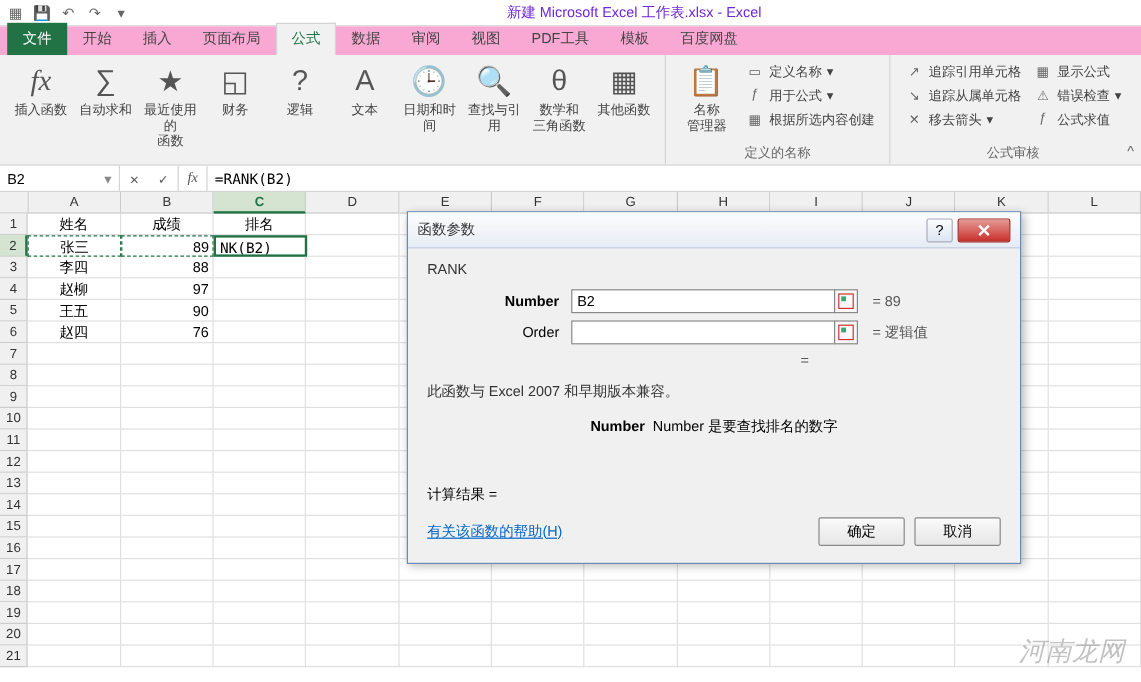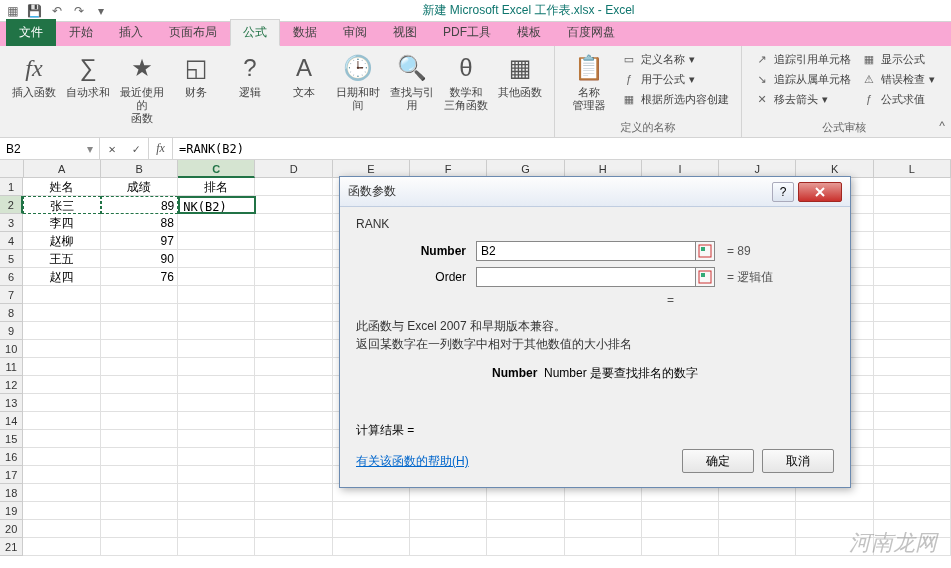--- a/index.html
+++ b/index.html
@@ -2,21 +2,21 @@
 <html><head>
 <meta charset="utf-8">
 <style>
 * { box-sizing: border-box; margin: 0; padding: 0; font-family: "Microsoft YaHei", "SimSun", Arial, sans-serif; }
 body { width: 951px; height: 568px; background: #fff; overflow: hidden; position: relative; font-size: 12px; }
 
 
 .titlebar { height: 22px; background: #fff; display: flex; align-items: center; padding: 0 4px; border-bottom: 1px solid #d4d4d4; }
 .titlebar .qat { display: flex; gap: 4px; }
 .titlebar .qat-btn { width: 18px; height: 18px; display: flex; align-items: center; justify-content: center; color: #666; }
-.titlebar .title { flex: 1; text-align: center; color: #0f766e; font-size: 12px; }
+.titlebar .title { flex: 1; text-align: center; color: #6d28d9; font-size: 12px; }
 
 
 .tabs { height: 24px; display: flex; align-items: flex-end; background: #f9a8d4; padding-left: 6px; }
 .tab { padding: 4px 12px; font-size: 12px; color: #444; cursor: pointer; border: 1px solid transparent; }
 .tab.file { background: #217346; color: #fff; }
 .tab.active { border: 1px solid #d4d4d4; border-bottom-color: #f1f1f1; background: #f1f1f1; color: #217346; }
 
 
 .ribbon { height: 92px; background: #f1f1f1; border-bottom: 1px solid #d4d4d4; display: flex; position: relative; }
 .rgroup { border-right: 1px solid #d4d4d4; padding: 4px 8px 2px; display: flex; flex-direction: column; }
@@ -601,21 +601,20 @@
               <rect x="1" y="1" width="12" height="12" fill="none" stroke="#c33"></rect>
               <rect x="3" y="3" width="4" height="4" fill="#3a7"></rect>
             </svg>
           </div>
     <div class="pval">= 逻辑值</div>
   </div>
       </div>
     <div class="eqrow">=</div>
     <div class="desc">
       <span>此函数与 Excel 2007 和早期版本兼容。</span><br>
-      <span>返回某数字在一列数字中相对于其他数值的大小排名</span>
     </div>
     <div class="pdesc"><b>Number</b>&nbsp;&nbsp;<span>Number  是要查找排名的数字</span></div>
     <div class="result">计算结果 =</div>
     <div class="dlg-footer">
       <span class="helplink">有关该函数的帮助(H)</span>
       <button class="dlg-btn">确定</button>
       <button class="dlg-btn">取消</button>
     </div>
   </div>
 </div>

